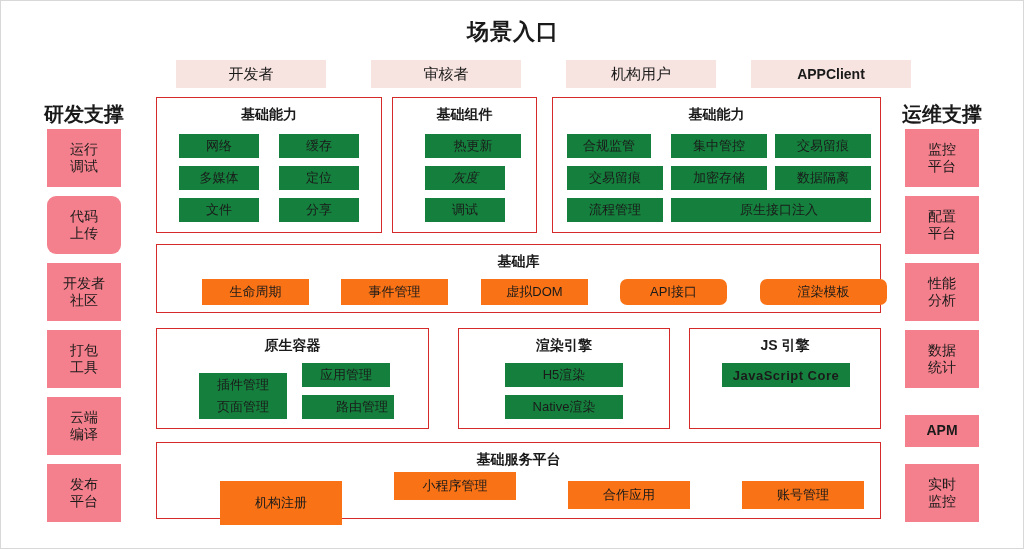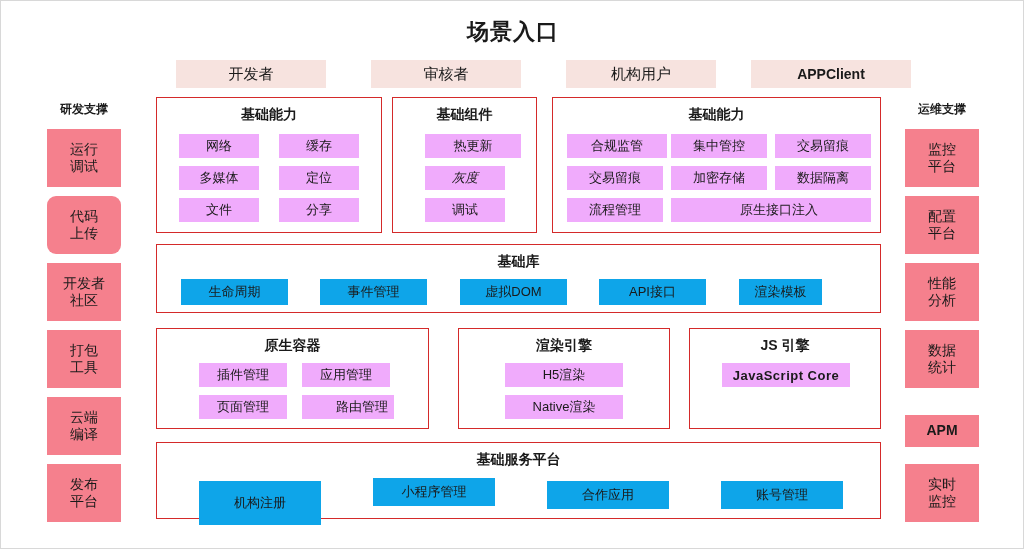--- a/index.html
+++ b/index.html
@@ -43,21 +43,21 @@
     color: #1a1a1a;
     font-size: 15px;
   }
   .actor-tag.bold { font-weight: bold; font-size: 14px; }
 
   
   .side-heading {
     position: absolute;
     width: 110px;
     text-align: center;
-    font-size: 12px;
+    font-size: 20px;
     font-weight: bold;
     color: #1a1a1a;
   }
 
   
   .side-chip {
     position: absolute;
     width: 74px;
     background: #f5808d;
     color: #1a1a1a;
@@ -84,41 +84,42 @@
     width: 100%;
     text-align: center;
     font-size: 14px;
     font-weight: bold;
     color: #1a1a1a;
   }
 
   
   .chip-purple {
     position: absolute;
-    background: #f0abfc;
+    background: #15803d;
     color: #1a1a1a;
     font-size: 13px;
     display: flex;
     align-items: center;
     justify-content: center;
     height: 24px;
     box-sizing: border-box;
   }
 
   
   .chip-rose {
     position: absolute;
-    background: #0ea5e9;
+    background: #f97316;
     color: #1a1a1a;
     font-size: 13px;
     display: flex;
     align-items: center;
     justify-content: center;
     height: 26px;
     box-sizing: border-box;
+    margin-left: 21px;
   }
   .mono-ish { letter-spacing: 0.5px; font-weight: bold; }
 </style>
 </head>
 <body>
 
 <div id="canvas">
 
   <div class="page-title">场景入口</div>
 
@@ -192,59 +193,59 @@
 
   <div class="group-box" style="left:391px; top:96px; width:145px; height:136px;">
     <div class="group-title">基础组件</div>
     <div class="chip-purple" style="left:32px; top:36px; width:96px;">热更新</div>
     <div class="chip-purple" style="left:32px; top:68px; width:80px;font-style:italic;">灰度</div>
     <div class="chip-purple" style="left:32px; top:100px; width:80px;">调试</div>
   </div>
 
   <div class="group-box" style="left:551px; top:96px; width:329px; height:136px;">
     <div class="group-title">基础能力</div>
-    <div class="chip-purple" style="left:14px; top:36px; width:100px;">合规监管</div>
+    <div class="chip-purple" style="left:14px; top:36px; width:84px;">合规监管</div>
     <div class="chip-purple" style="left:118px; top:36px; width:96px;">集中管控</div>
     <div class="chip-purple" style="left:222px; top:36px; width:96px;">交易留痕</div>
     <div class="chip-purple" style="left:14px; top:68px; width:96px;">交易留痕</div>
     <div class="chip-purple" style="left:118px; top:68px; width:96px;">加密存储</div>
     <div class="chip-purple" style="left:222px; top:68px; width:96px;">数据隔离</div>
     <div class="chip-purple" style="left:14px; top:100px; width:96px;">流程管理</div>
     <div class="chip-purple" style="left:118px; top:100px; width:200px;padding-left:16px;">原生接口注入</div>
   </div>
 
   <div class="group-box" style="left:155px; top:243px; width:725px; height:69px;">
     <div class="group-title">基础库</div>
     <div class="chip-rose" style="left:24px; top:34px; width:107px;">生命周期</div>
     <div class="chip-rose" style="left:303px; top:34px; width:107px;">虚拟DOM</div>
     <div class="chip-rose" style="left:163px; top:34px; width:107px;">事件管理</div>
-    <div class="chip-rose" style="left:442px; top:34px; width:107px;">API接口</div>
-    <div class="chip-rose" style="left:582px; top:34px; width:83px;">渲染模板</div>
+    <div class="chip-rose" style="left:442px; top:34px; width:107px;border-radius:7px;">API接口</div>
+    <div class="chip-rose" style="left:582px; top:34px; width:127px;border-radius:7px;">渲染模板</div>
   </div>
 
   <div class="group-box" style="left:155px; top:327px; width:273px; height:101px;">
     <div class="group-title">原生容器</div>
-    <div class="chip-purple" style="left:42px; top:34px; width:88px;">插件管理</div>
+    <div class="chip-purple" style="left:42px; top:44px; width:88px;">插件管理</div>
     <div class="chip-purple" style="left:145px; top:34px; width:88px;">应用管理</div>
     <div class="chip-purple" style="left:42px; top:66px; width:88px;">页面管理</div>
     <div class="chip-purple" style="left:145px; top:66px; width:92px;padding-left:28px;">路由管理</div>
   </div>
 
   <div class="group-box" style="left:457px; top:327px; width:212px; height:101px;">
     <div class="group-title">渲染引擎</div>
     <div class="chip-purple" style="left:46px; top:34px; width:118px;">H5渲染</div>
     <div class="chip-purple" style="left:46px; top:66px; width:118px;">Native渲染</div>
   </div>
 
   <div class="group-box" style="left:688px; top:327px; width:192px; height:101px;">
     <div class="group-title">JS 引擎</div>
     <div class="chip-purple mono-ish" style="left:32px; top:34px; width:128px;">JavaScript Core</div>
   </div>
 
   <div class="group-box" style="left:155px; top:441px; width:725px; height:77px;">
     <div class="group-title">基础服务平台</div>
     <div class="chip-rose" style="left:42px; top:38px; width:122px; height:44px;">机构注册</div>
-    <div class="chip-rose" style="left:216px; top:35px; width:122px; height:28px;">小程序管理</div>
+    <div class="chip-rose" style="left:216px; top:29px; width:122px; height:28px;">小程序管理</div>
     <div class="chip-rose" style="left:390px; top:38px; width:122px; height:28px;">合作应用</div>
     <div class="chip-rose" style="left:564px; top:38px; width:122px; height:28px;">账号管理</div>
   </div>
 
 </div>
 
 </body></html>

